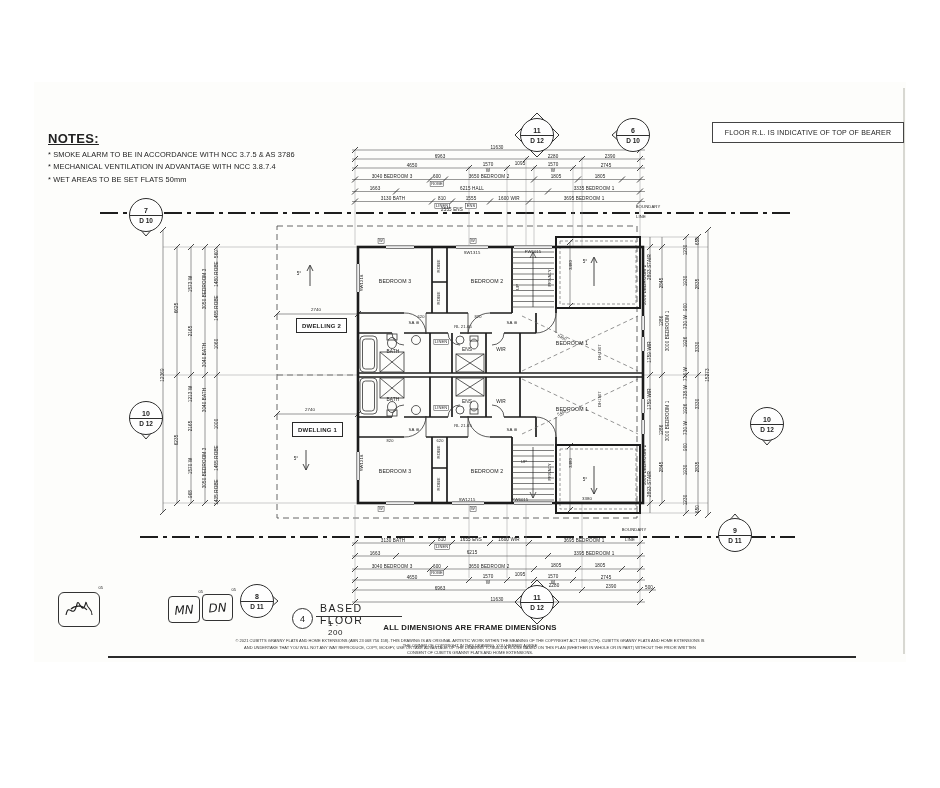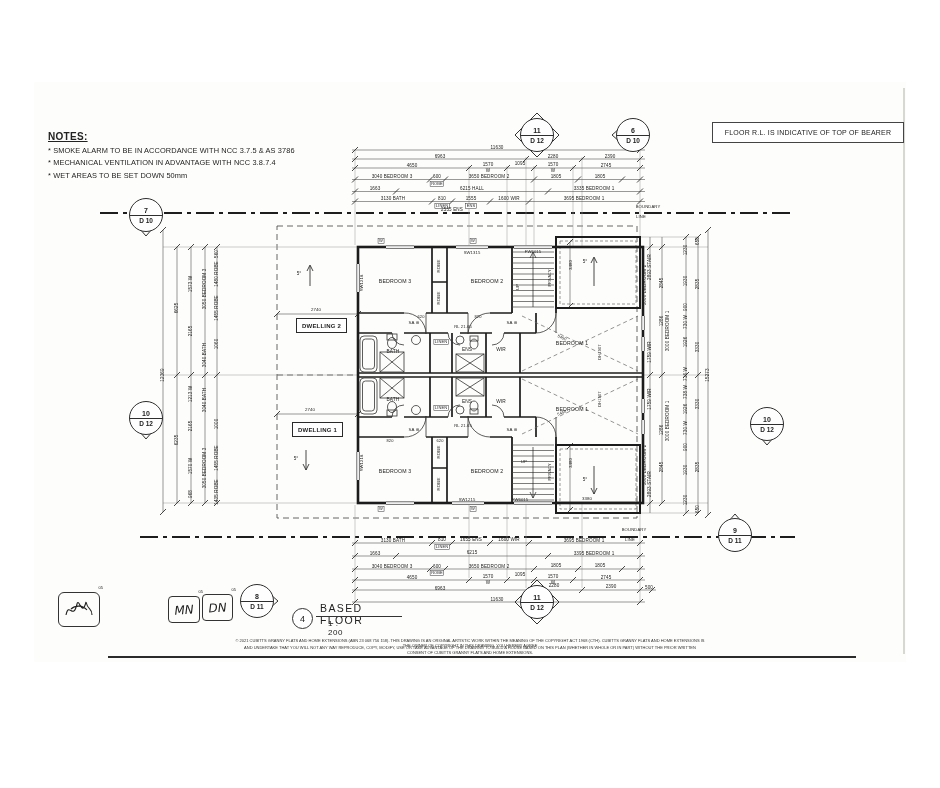--- a/index.html
+++ b/index.html
@@ -2,21 +2,21 @@
 <html><head>
 <meta charset="utf-8">
 <style>
   html,body{margin:0;padding:0;background:#fff;}
   .page{position:relative;width:940px;height:788px;background:#ffffff;overflow:hidden;
         font-family:"Liberation Sans",sans-serif;color:#222;}
   .paper{position:absolute;left:34px;top:82px;width:872px;height:580px;background:#fdfdfb;}
   .paper-edge{position:absolute;left:903px;top:88px;width:2px;height:566px;background:#d8d8d2;}
   .scan-bottom{position:absolute;left:108px;top:656px;width:748px;height:2px;background:#2b2b2b;}
   .notes{position:absolute;left:48px;top:131px;width:310px;}
-  .notes-title{font-size:10px;font-weight:bold;text-decoration:underline;letter-spacing:.3px;}
+  .notes-title{font-size:13px;font-weight:bold;text-decoration:underline;letter-spacing:.3px;}
   .notes-line{font-size:7.4px;margin-top:3.6px;letter-spacing:.1px;white-space:nowrap;}
   .floor-note{position:absolute;left:712px;top:122px;width:190px;height:19px;border:1px solid #444;
               display:flex;align-items:center;justify-content:center;font-size:7px;letter-spacing:.2px;background:#fff;}
   svg.plan{position:absolute;left:0;top:0;}
   .ann{position:absolute;white-space:nowrap;line-height:1;color:#1e1e1e;letter-spacing:.2px;}
   .ann.bx{border:.8px solid #333;padding:.5px 1.5px;background:#fff;}
   .marker{position:absolute;width:34px;height:34px;}
   .mtri{position:absolute;left:-6px;top:-6px;}
   .mcirc{position:absolute;inset:0;border-radius:50%;border:1.2px solid #2e2e2e;background:#fefefe;
          display:flex;flex-direction:column;}
@@ -43,21 +43,21 @@
 <body>
 
 <div class="page">
   <div class="paper"></div>
   <div class="paper-edge"></div>
 
   <div class="notes">
     <div class="notes-title">NOTES:</div>
     <div class="notes-line">* SMOKE ALARM TO BE IN ACCORDANCE WITH NCC 3.7.5 &amp; AS 3786</div>
     <div class="notes-line">* MECHANICAL VENTILATION IN ADVANTAGE WITH NCC 3.8.7.4</div>
-    <div class="notes-line">* WET AREAS TO BE SET DOWN 50mm</div>
+    <div class="notes-line">* WET AREAS TO BE SET FLATS 50mm</div>
   </div>
 
   <div class="floor-note">FLOOR R.L. IS INDICATIVE OF TOP OF BEARER</div>
 
   <svg class="plan" width="940" height="788" viewBox="0 0 940 788">
 
     <g stroke="#1d1d1d" stroke-width="1.8" fill="none" stroke-dasharray="18 5 4 5">
       <path d="M100,213 H795"></path>
       <path d="M140,537 H795"></path>
     </g>
@@ -452,17 +452,18 @@
     <span class="tag">05</span>
     <div class="initials">DN</div>
   </div>
 
   <div class="titleblock">
     <div class="tb-circle">4</div>
     <div class="tb-title">BASED FLOOR</div>
     <div class="tb-underline"></div>
     <div class="tb-scale">1 : 200</div>
   </div>
+  <div class="alldims">ALL DIMENSIONS ARE FRAME DIMENSIONS</div>
   <div class="copyright" style="top:634px;">© 2021 CUBITTS GRANNY FLATS AND HOME EXTENSIONS (ABN 23 068 756 158). THIS DRAWING IS AN ORIGINAL ARTISTIC WORK WITHIN THE MEANING OF THE COPYRIGHT ACT 1968 (CTH). CUBITTS GRANNY FLATS AND HOME EXTENSIONS IS THE OWNER OF COPYRIGHT IN THIS DRAWING. YOU HEREBY AGREE</div>
   <div class="copyright" style="top:641px;">AND UNDERTAKE THAT YOU WILL NOT ANY WAY REPRODUCE, COPY, MODIFY, USE OR TAKE ADVANTAGE OF THE DRAWING TO BUILD A HOUSE BASED ON THIS PLAN (WHETHER IN WHOLE OR IN PART) WITHOUT THE PRIOR WRITTEN CONSENT OF CUBITTS GRANNY FLATS AND HOME EXTENSIONS.</div>
 
   <div class="scan-bottom"></div>
 </div>
 
 </body></html>

